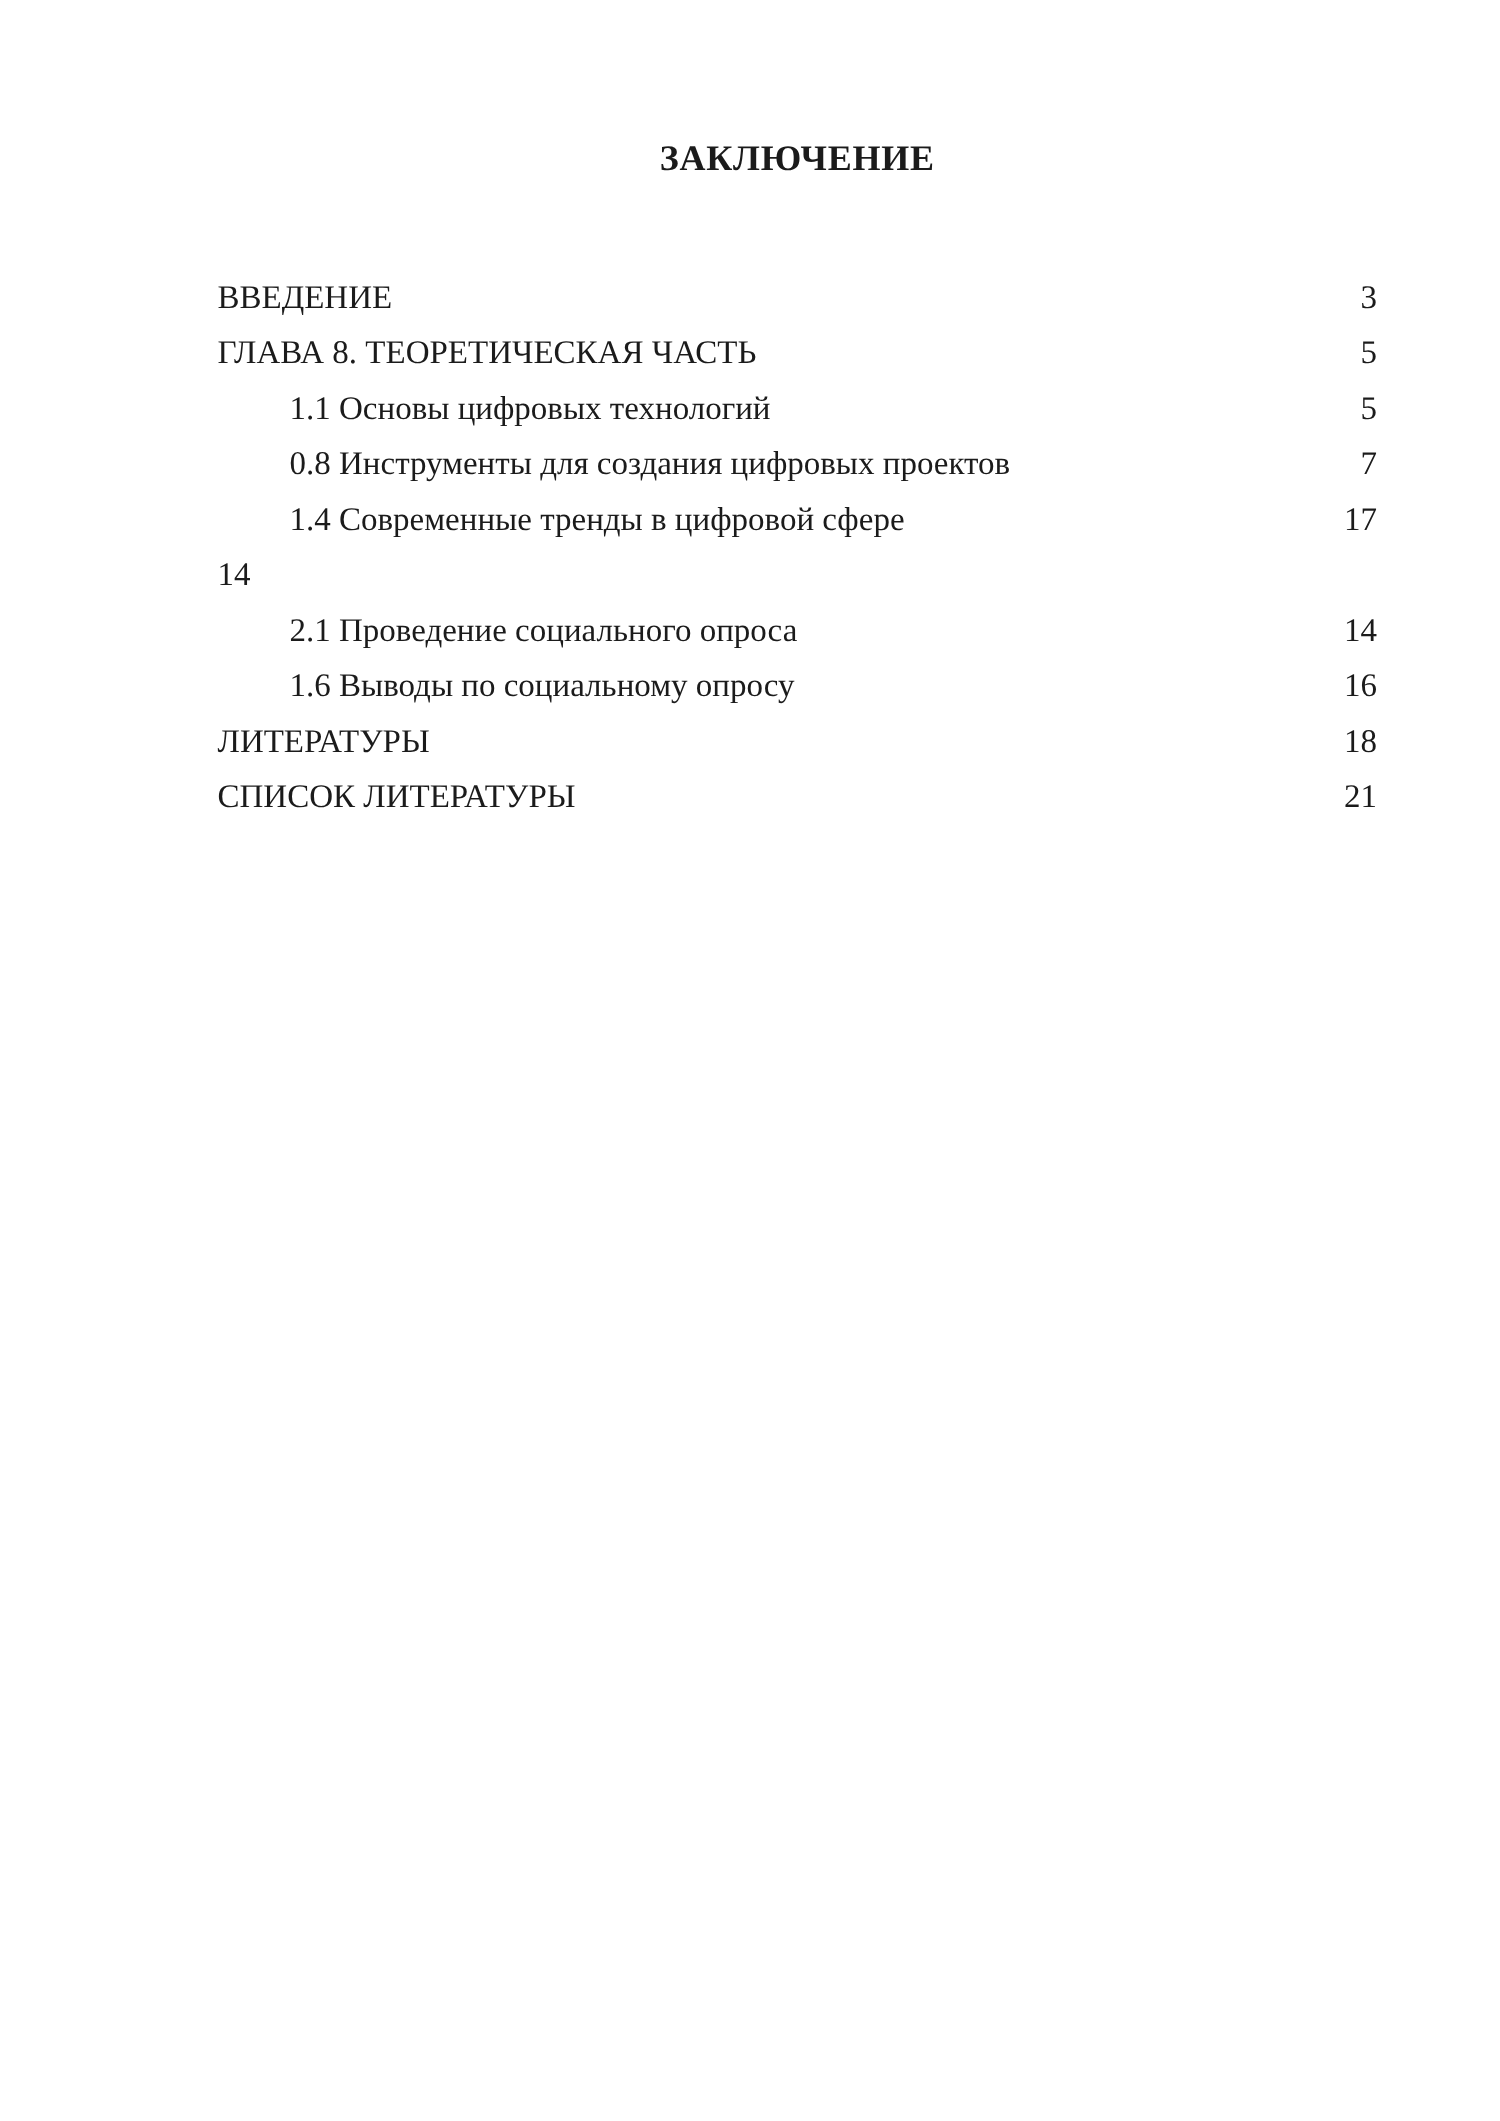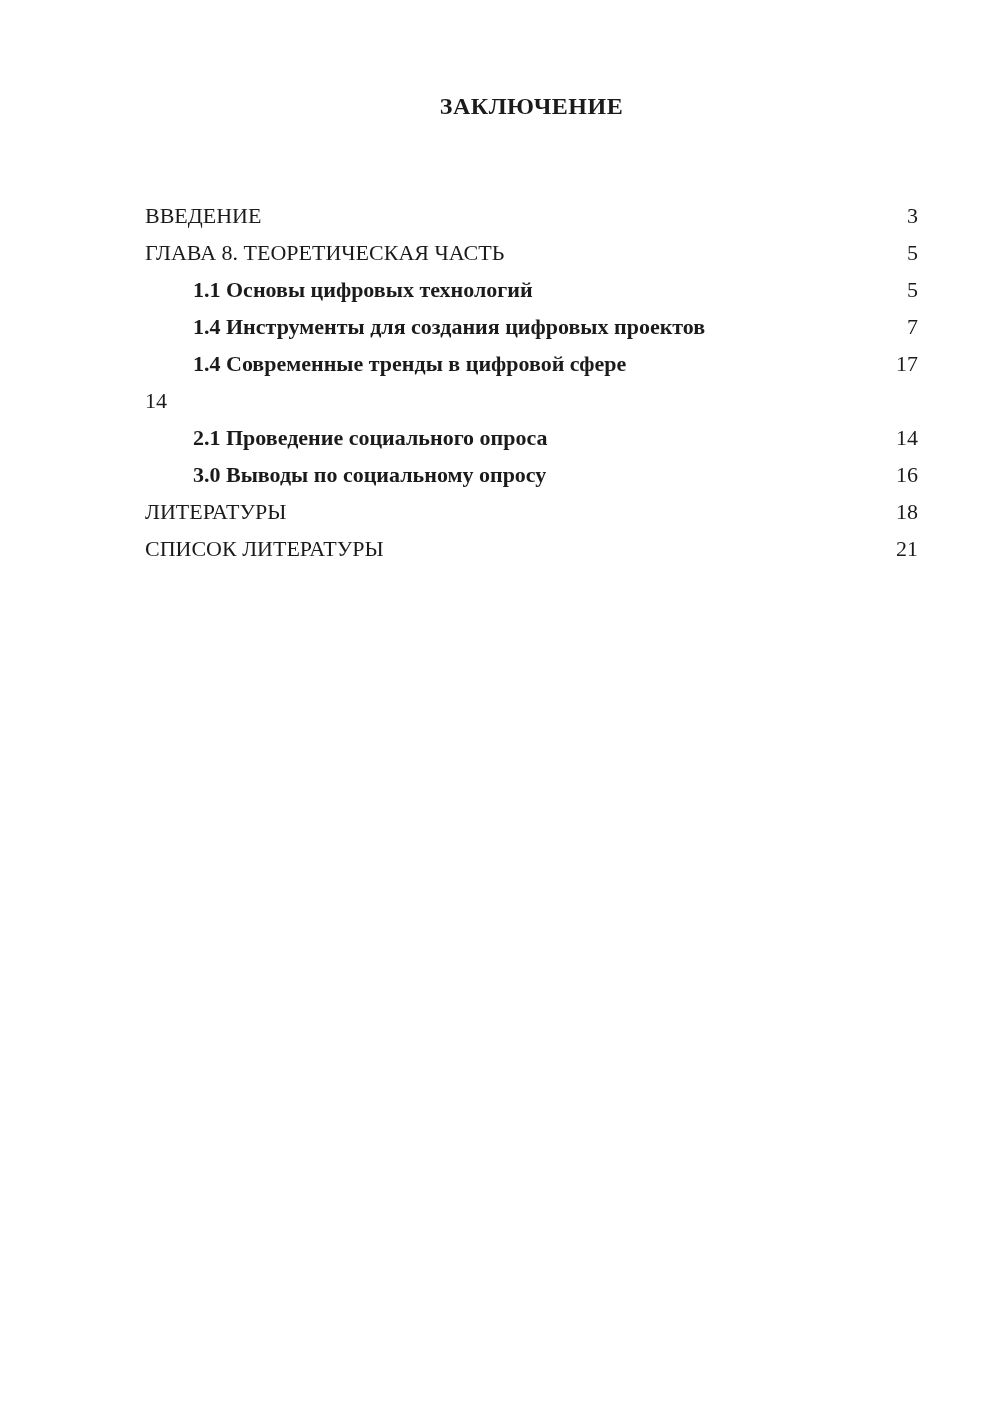--- a/index.html
+++ b/index.html
@@ -27,36 +27,35 @@
   }
   .doc-title {
     margin: 90px 0 0 0;
     font-size: 24px;
     line-height: 33px;
     font-weight: bold;
     text-align: center;
     letter-spacing: 0.5px;
   }
   .toc-list {
-    margin-top: 74px;
+    margin-top: 56px;
   }
   .toc-row {
     display: flex;
     justify-content: space-between;
     align-items: baseline;
     font-size: 22px;
     line-height: 37px;
     white-space: nowrap;
   }
   .toc-row .toc-label {
     padding-right: 20px;
   }
   .toc-row.level-1 .toc-label {
     padding-left: 48px;
-    font-weight: bold;
   }
   .toc-page {
     text-align: right;
   }
 </style>
 </head>
 <body>
 
 <div class="page">
   <div class="content">
@@ -72,41 +71,41 @@
     <span class="toc-label">ГЛАВА 8. ТЕОРЕТИЧЕСКАЯ ЧАСТЬ</span>
     <span class="toc-page">5</span>
   </div>
 
   <div class="toc-row level-1">
     <span class="toc-label">1.1 Основы цифровых технологий</span>
     <span class="toc-page">5</span>
   </div>
 
   <div class="toc-row level-1">
-    <span class="toc-label">1.4 Инструменты для создания цифровых проектов</span>
+    <span class="toc-label">0.8 Инструменты для создания цифровых проектов</span>
     <span class="toc-page">7</span>
   </div>
 
 
   <div class="toc-row level-1">
     <span class="toc-label">1.4 Современные тренды в цифровой сфере</span>
     <span class="toc-page">17</span>
   </div>
 
   <div class="toc-row">
     <span class="toc-page">14</span>
   </div>
 
   <div class="toc-row level-1">
     <span class="toc-label">2.1 Проведение социального опроса</span>
     <span class="toc-page">14</span>
   </div>
 
   <div class="toc-row level-1">
-    <span class="toc-label">3.0 Выводы по социальному опросу</span>
+    <span class="toc-label">1.6 Выводы по социальному опросу</span>
     <span class="toc-page">16</span>
   </div>
 
   <div class="toc-row">
     <span class="toc-label">ЛИТЕРАТУРЫ</span>
     <span class="toc-page">18</span>
   </div>
 
   <div class="toc-row">
     <span class="toc-label">СПИСОК ЛИТЕРАТУРЫ</span>

